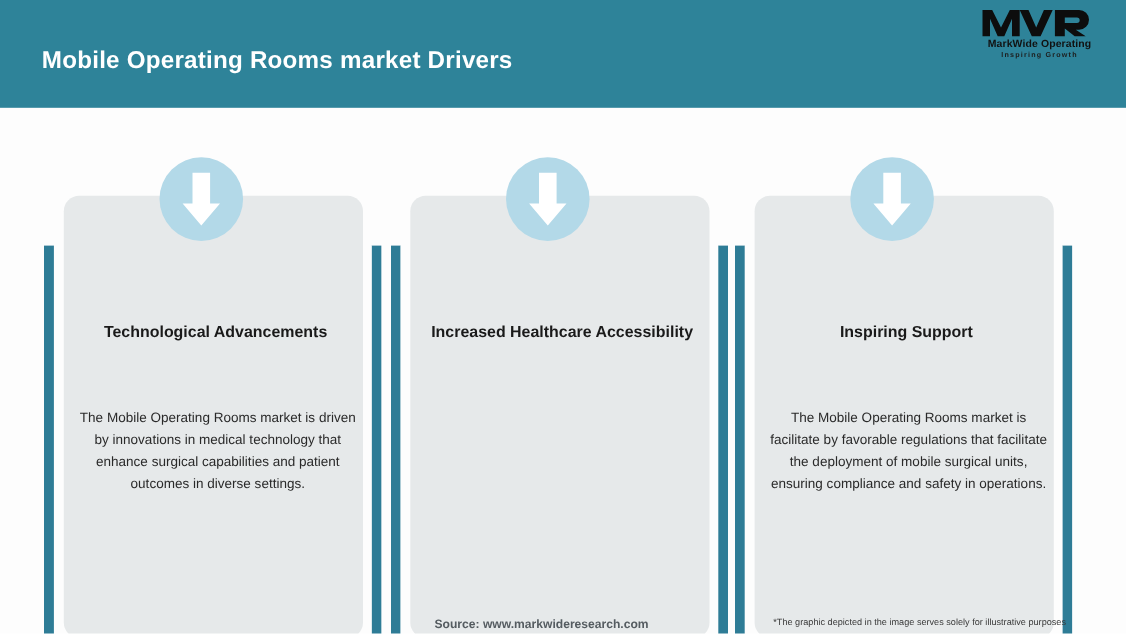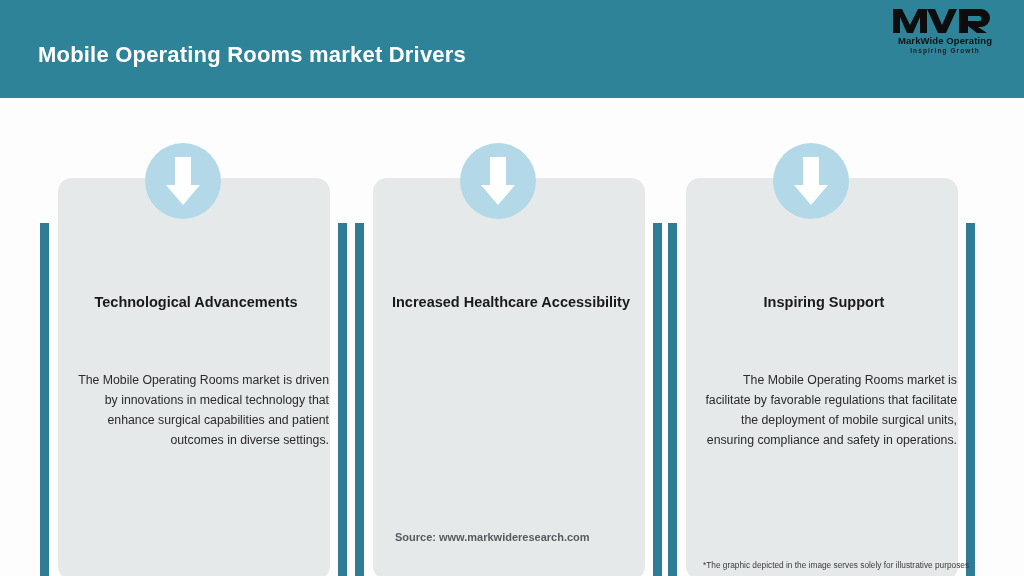--- a/index.html
+++ b/index.html
@@ -135,28 +135,28 @@
   }
 
   .card-body {
     position: absolute;
     left: 27px;
     top: 228px;
     width: 262px;
     font-size: 12.3px;
     color: #2a2a2a;
     line-height: 1.62;
-    text-align: right;
+    text-align: center;
   }
 
   
   .footer-source {
     position: absolute;
     left: 395px;
-    top: 531px;
+    top: 562px;
     font-size: 11px;
     font-weight: bold;
     color: #555c61;
     white-space: nowrap;
   }
   .footer-note {
     position: absolute;
     left: 703px;
     top: 560px;
     font-size: 8.3px;

